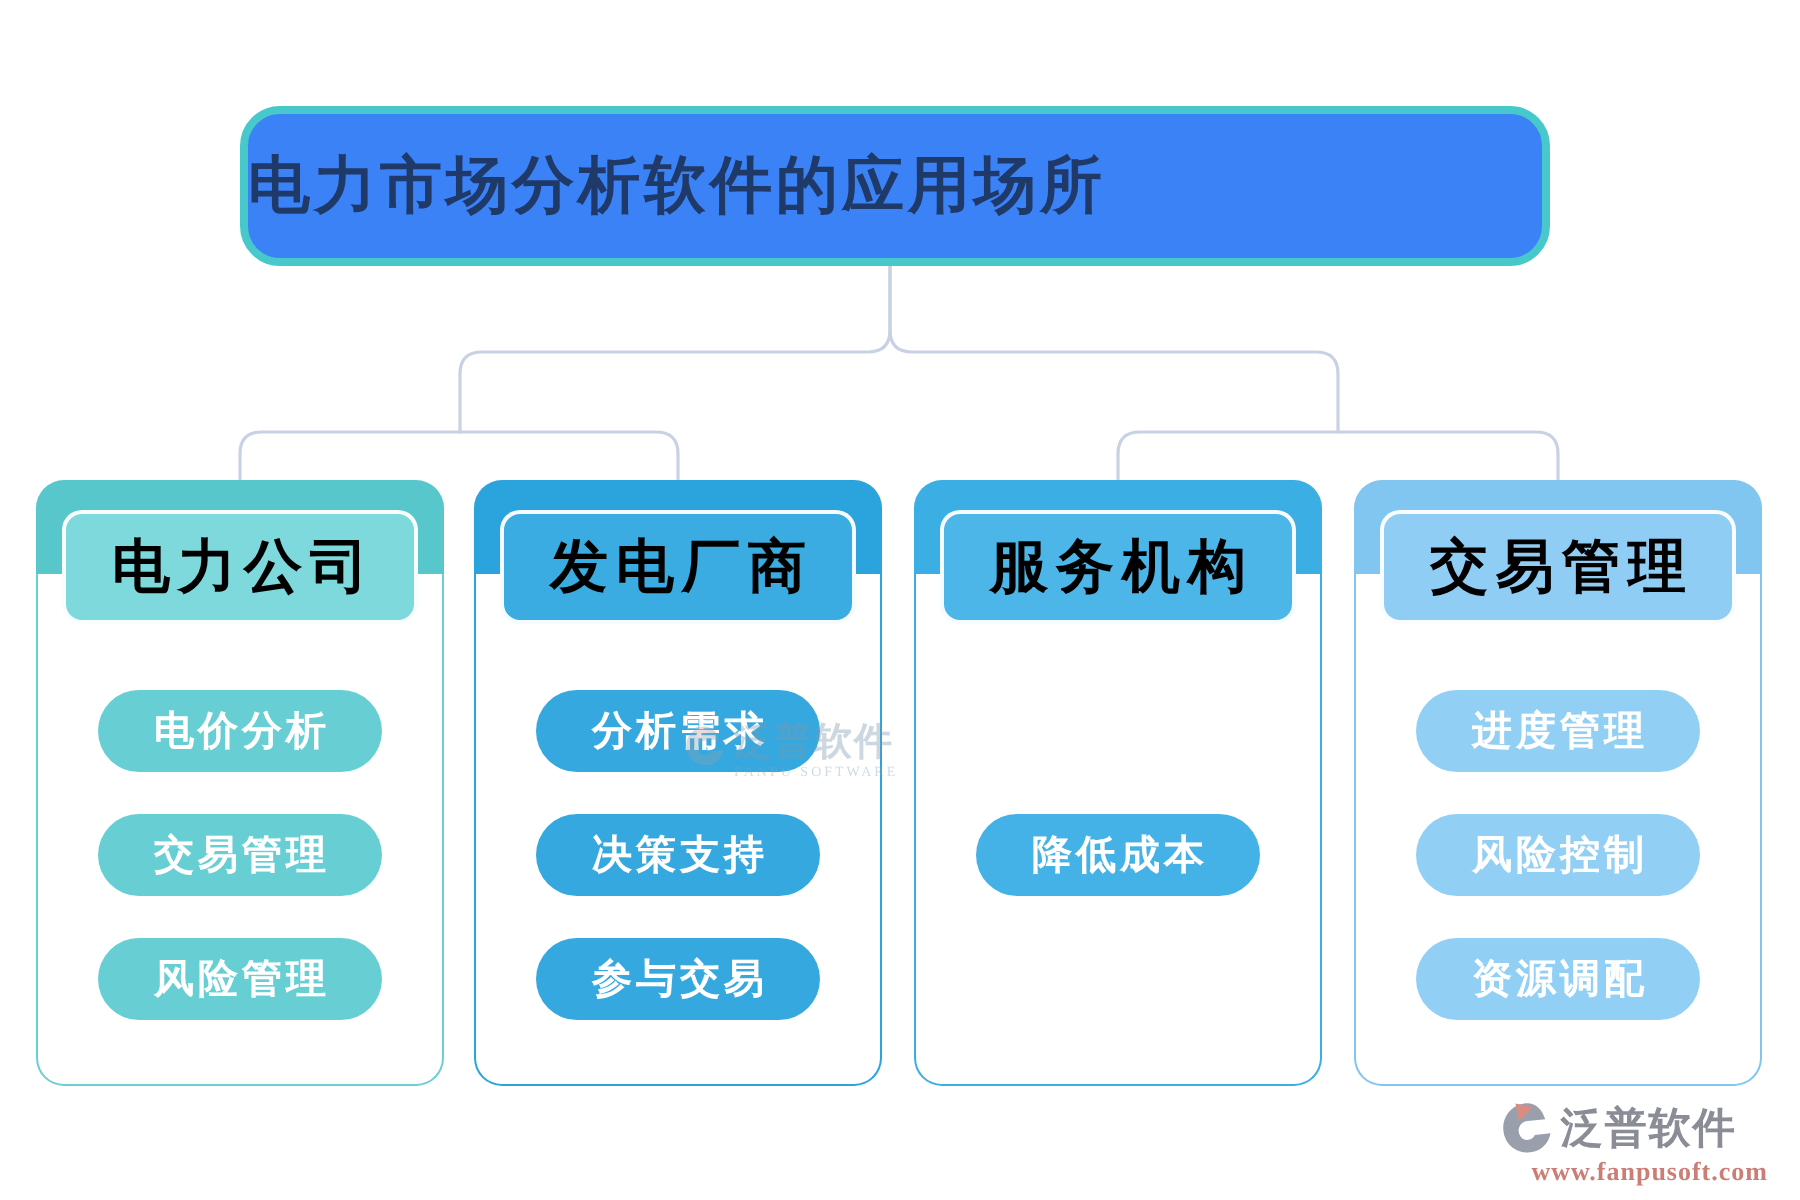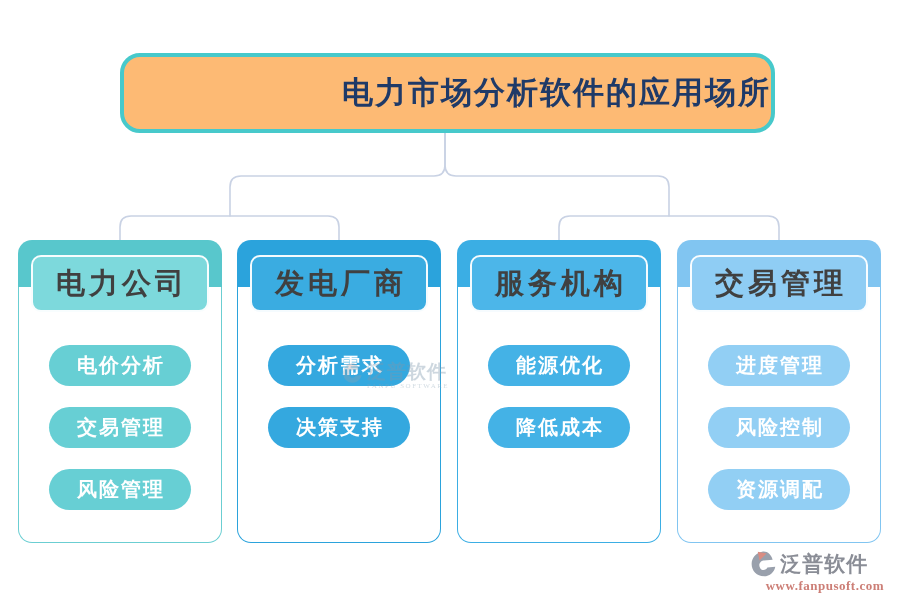--- a/index.html
+++ b/index.html
@@ -5,22 +5,22 @@
   html,body{margin:0;padding:0;}
   body{
     width:900px;height:600px;position:relative;background:#ffffff;overflow:hidden;
     font-family:"Liberation Serif","DejaVu Serif",serif;
   }
   
   .connector{position:absolute;left:0;top:0;z-index:0;}
   
   .title-box{
     position:absolute;left:120px;top:53px;width:655px;height:80px;
-    border:4px solid #47C9CB;border-radius:20px;background:#fdba74;
-    box-sizing:border-box;display:flex;align-items:center;justify-content:flex-end;
+    border:4px solid #47C9CB;border-radius:20px;background:#3b82f6;
+    box-sizing:border-box;display:flex;align-items:center;justify-content:flex-start;
     z-index:2;
   }
   .title-box span{
     font-size:31px;font-weight:bold;color:#1F3A68;letter-spacing:2px;white-space:nowrap;
   }
   
   .column{position:absolute;top:240px;width:204px;height:303px;z-index:2;}
   .cap{
     position:absolute;top:0;left:0;right:0;height:47px;
     background:var(--cap);border-radius:14px 14px 0 0;
@@ -29,21 +29,21 @@
     position:absolute;top:47px;left:0;right:0;bottom:0;background:#ffffff;
     border:1.5px solid var(--border);border-top:none;border-radius:0 0 14px 14px;
     box-sizing:border-box;
   }
   .col-header{
     position:absolute;top:15px;left:13px;right:13px;height:57px;
     background:var(--hdr);border:2px solid rgba(255,255,255,0.95);border-radius:10px;
     box-sizing:border-box;display:flex;align-items:center;justify-content:center;
   }
   .col-header span{
-    font-size:29px;font-weight:bold;color:#404040;letter-spacing:4px;padding-left:4px;white-space:nowrap;
+    font-size:29px;font-weight:bold;color:#000000;letter-spacing:4px;padding-left:4px;white-space:nowrap;
   }
   .btn{
     position:absolute;left:31px;width:142px;height:41px;border-radius:21px;
     background:var(--btn);color:#ffffff;display:flex;align-items:center;justify-content:center;
     font-size:20px;font-weight:bold;letter-spacing:2px;padding-left:2px;box-sizing:border-box;
     cursor:pointer;z-index:3;white-space:nowrap;
   }
   .btn.r1{top:105px}.btn.r2{top:167px}.btn.r3{top:229px}
   
   .watermark{
@@ -89,29 +89,29 @@
 </div>
 
 <div class="column" style="left: 237px; --cap: #2BA3DC; --hdr: #3AACE1; --btn: #34A8DF; --border: #2BA3DC;">
   <div class="cap"></div>
   <div class="card"></div>
   <div class="col-header">
     <span>发电厂商</span>
   </div>
   <div class="btn r2">决策支持</div>
   <div class="btn r1">分析需求</div>
+  <div class="btn r3">参与交易</div>
 </div>
 
 <div class="column" style="left: 457px; --cap: #3BAEE4; --hdr: #4CB6E9; --btn: #44B2E6; --border: #3BAEE4;">
   <div class="cap"></div>
   <div class="card"></div>
   <div class="col-header">
     <span>服务机构</span>
   </div>
-  <div class="btn r1">能源优化</div>
   <div class="btn r2">降低成本</div>
 </div>
 
 <div class="column" style="left: 677px; --cap: #81C5F1; --hdr: #8FCDF4; --btn: #92CFF4; --border: #81C5F1;">
   <div class="cap"></div>
   <div class="card"></div>
   <div class="col-header">
     <span>交易管理</span>
   </div>
   <div class="btn r1">进度管理</div>

